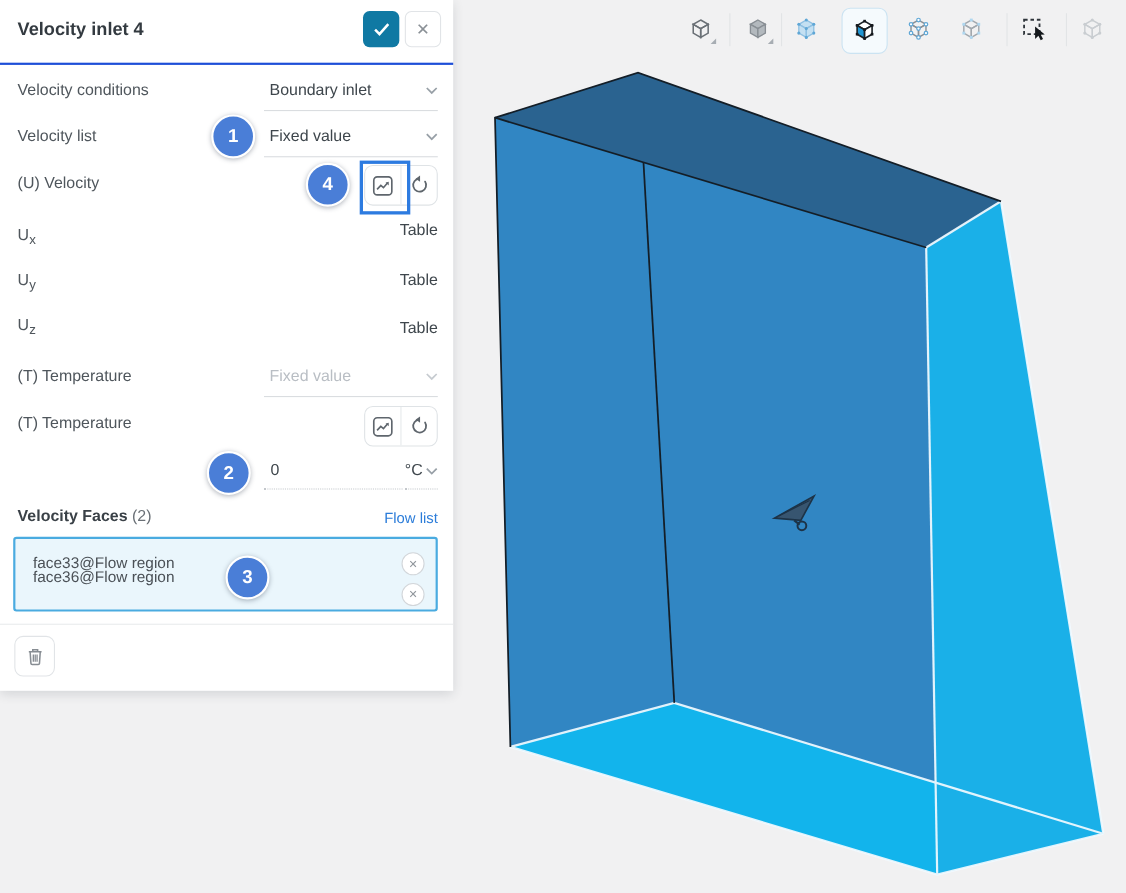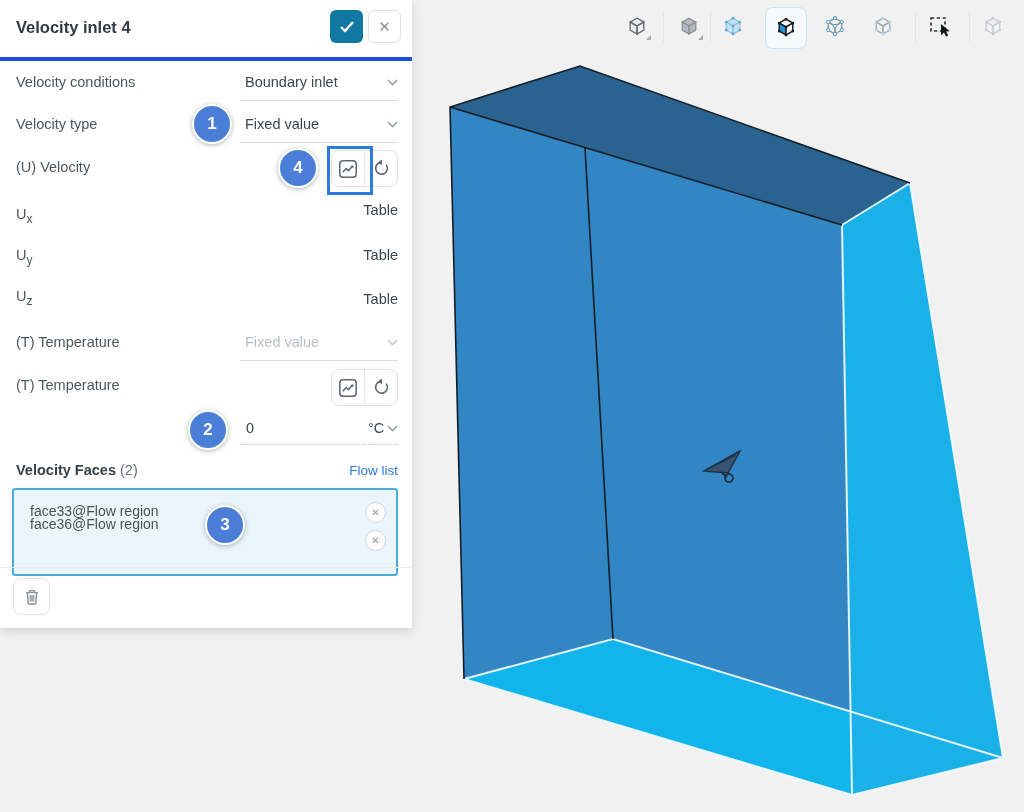--- a/index.html
+++ b/index.html
@@ -9,21 +9,21 @@
   #viewport-svg{position:absolute;left:0;top:0;z-index:0;}
 
   
   .tbtn{position:absolute;top:7px;width:40px;height:40px;display:flex;align-items:center;justify-content:center;border-radius:8px;z-index:3;cursor:pointer;}
   .tbtn.active{background:#F5FAFD;border:1px solid #CBE3F2;}
   .tsep{position:absolute;top:12px;height:30px;width:1px;background:#E2E4E6;z-index:3;}
   .corner-arrow{position:absolute;right:6px;bottom:7px;width:0;height:0;border-left:5px solid transparent;border-bottom:5px solid #A7ADB3;}
 
   
   .panel{position:absolute;left:0;top:0;width:412px;height:628px;background:#FFFFFF;z-index:5;box-shadow:0 3px 10px rgba(40,50,60,.16);}
-  .panel-header{position:absolute;left:0;top:0;width:412px;height:57px;border-bottom:4px solid #1d4ed8;}
+  .panel-header{position:absolute;left:0;top:0;width:412px;height:57px;border-bottom:2px solid #1d4ed8;}
   .panel-title{position:absolute;left:16px;top:18px;font-size:16.5px;font-weight:bold;color:#333A40;}
   .hbtn{position:absolute;top:10px;width:33px;height:33px;border-radius:6px;display:flex;align-items:center;justify-content:center;cursor:pointer;box-sizing:border-box;}
   .hbtn.confirm{left:330px;background:#1079A3;}
   .hbtn.close{left:368px;background:#fff;border:1px solid #E1E4E7;color:#8A9096;font-size:15px;}
 
   .lbl{position:absolute;left:16px;font-size:14.5px;color:#4F565C;}
   .val{position:absolute;right:14px;font-size:14.5px;color:#3E464C;text-align:right;}
   .select{position:absolute;left:245px;right:14px;display:flex;align-items:center;justify-content:space-between;font-size:14.5px;color:#3E464C;cursor:pointer;}
   .select.disabled{color:#B9BEC4;}
   .chev{color:#98A0A7;display:flex;}
@@ -35,21 +35,21 @@
   .gbtn{width:32px;height:35px;display:flex;align-items:center;justify-content:center;color:#5F666D;cursor:pointer;}
   .gbtn + .gbtn{border-left:1px solid #E6E9EB;}
   .hl-box{position:absolute;border:3px solid #2D7BE0;z-index:6;pointer-events:none;}
 
   .badge{position:absolute;width:36px;height:36px;border-radius:50%;background:#4A7ED7;border:2px solid #FFFFFF;box-shadow:0 1px 5px rgba(30,40,60,.35);color:#fff;font-size:17px;font-weight:bold;display:flex;align-items:center;justify-content:center;z-index:7;}
 
   .af-label{position:absolute;left:16px;font-size:14.5px;color:#3A4147;font-weight:bold;}
   .af-count{font-weight:normal;color:#6A7076;}
   .link{position:absolute;right:14px;font-size:13.5px;color:#2B7CD9;cursor:pointer;}
 
-  .face-box{position:absolute;left:12px;top:488px;width:386px;height:88px;box-sizing:border-box;background:#EAF6FC;border:2px solid #4AABE0;border-radius:3px;}
+  .face-box{position:absolute;left:12px;top:488px;width:386px;height:68px;box-sizing:border-box;background:#EAF6FC;border:2px solid #4AABE0;border-radius:3px;}
   .chip-text{position:absolute;left:16px;font-size:14px;color:#4A5056;}
   .chip-x{position:absolute;right:10px;width:19px;height:19px;border:1px solid #D2D6DA;border-radius:50%;background:#fff;color:#8F959B;font-size:10px;display:flex;align-items:center;justify-content:center;cursor:pointer;}
 
   .divider{position:absolute;left:0;top:567px;width:412px;height:1px;background:#E9EBED;}
   .trash-btn{position:absolute;left:13px;top:578px;width:37px;height:37px;border:1px solid #E1E4E7;border-radius:8px;background:#fff;display:flex;align-items:center;justify-content:center;color:#878D93;cursor:pointer;box-sizing:border-box;}
 </style>
 </head>
 <body>
 
 <div id="app">
@@ -234,21 +234,21 @@
     <div class="select" style="top:74px">
       <span>Boundary inlet</span>
       <span class="chev">
           <svg width="11" height="7" viewBox="0 0 11 7">
             <polyline points="1,1 5.5,5.5 10,1" stroke="currentColor" stroke-width="1.6" fill="none"></polyline>
           </svg>
         </span>
     </div>
     <div class="underline" style="top:100px"></div>
 
-    <span class="lbl" style="top:116px">Velocity type</span>
+    <span class="lbl" style="top:116px">Velocity list</span>
     <div class="select" style="top:116px">
       <span>Fixed value</span>
       <span class="chev">
           <svg width="11" height="7" viewBox="0 0 11 7">
             <polyline points="1,1 5.5,5.5 10,1" stroke="currentColor" stroke-width="1.6" fill="none"></polyline>
           </svg>
         </span>
     </div>
     <div class="underline" style="top:142px"></div>
     <div class="badge" style="left:192px;top:104px">1</div>

